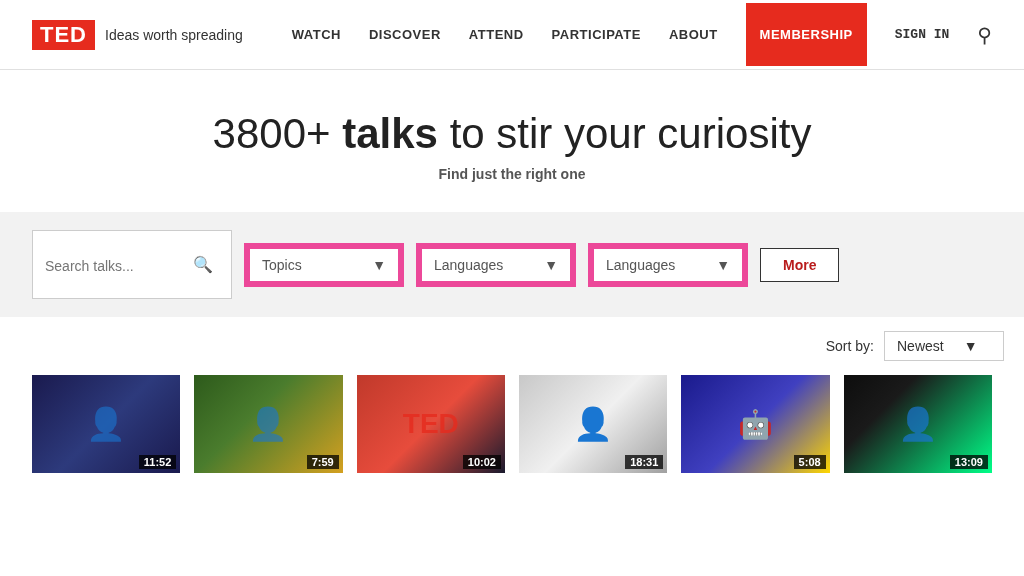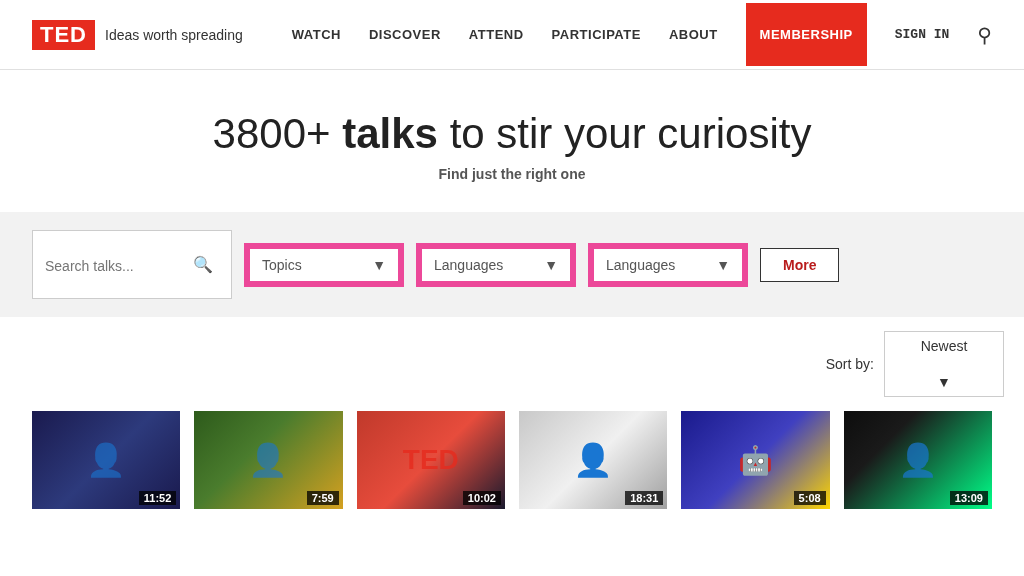--- a/index.html
+++ b/index.html
@@ -166,21 +166,20 @@
       font-weight: 500;
     }
     .sort-dropdown {
       display: flex;
       align-items: center;
       border: 1px solid #ccc;
       padding: 6px 12px;
       gap: 20px;
       cursor: pointer;
       min-width: 120px;
-      flex-direction: column;
     }
     .sort-dropdown span {
       font-size: 14px;
       color: #333;
     }
 
     
     .video-grid {
       display: flex;
       gap: 14px;

